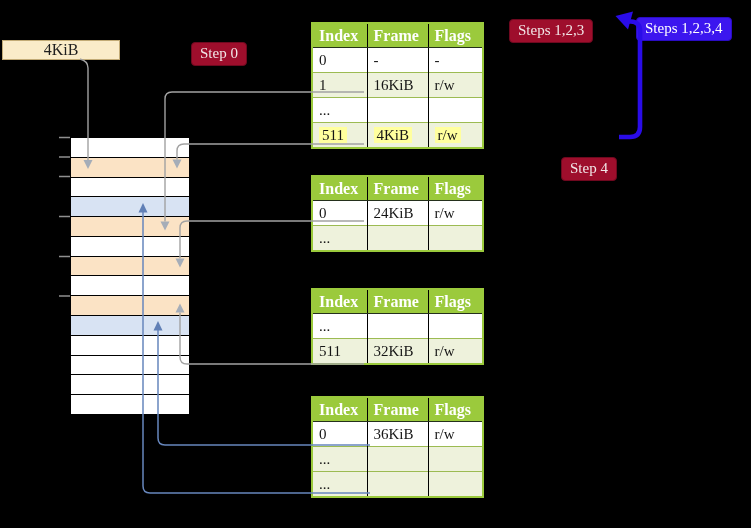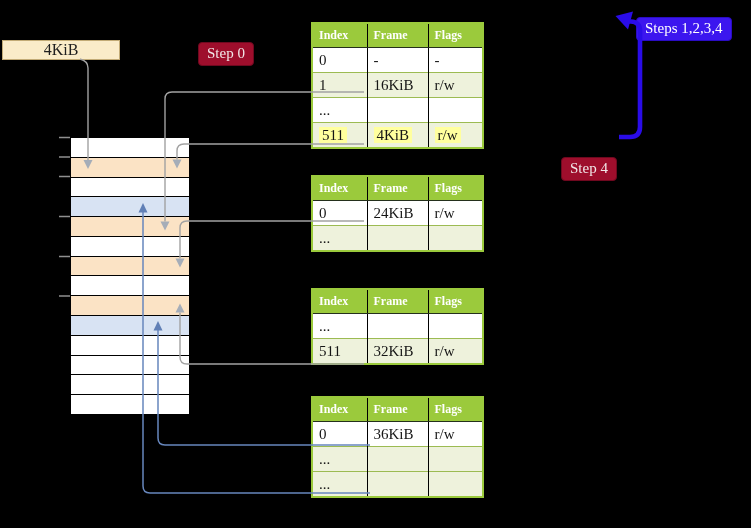--- a/index.html
+++ b/index.html
@@ -9,59 +9,60 @@
   
   .memlabel{position:absolute;left:2px;top:40px;width:118px;height:20px;box-sizing:border-box;
             background:#faecc9;border:1px solid #c2ab76;color:#1f1f1f;font-size:16px;
             line-height:18px;text-align:center;z-index:3;}
 
   
   .badge{position:absolute;z-index:3;font-size:15px;line-height:1;padding:3px 8px 4px 8px;
          border-radius:4px;white-space:nowrap;color:#f2e7e8;}
   .badge.red{background:#9e0e2c;border:1px solid #6f081f;}
   .badge.blue{background:#3c16ef;border:1px solid #2a0cc4;color:#fff;}
-  #badge-step0{left:198px;top:42px;}
+  #badge-step0{left:191px;top:42px;}
   #badge-steps123{left:509px;top:19px;}
   #badge-steps1234{left:636px;top:17px;}
   #badge-step4{left:519px;top:157px;margin-left:42px;}
 
   
   .memstrip{position:absolute;left:70px;top:137px;width:120px;height:278px;box-sizing:border-box;
             border:1.5px solid #000;display:flex;flex-direction:column;z-index:1;}
   .mrow{flex:1;border-top:1.5px solid #000;}
   .mrow:first-child{border-top:none;}
   .mrow.white{background:#ffffff;}
   .mrow.peach{background:#fbe3c5;}
   .mrow.blue{background:#d8e3f3;}
 
   
   table.ptable{position:absolute;left:311px;width:171px;table-layout:fixed;z-index:2;
                border-collapse:collapse;border:2.5px solid #9bca3c;background:#fff;}
   #table-1{top:22px;} #table-2{top:175px;} #table-3{top:288px;} #table-4{top:396px;}
-  .ptable th{background:#9bca3c;color:#fff;font-weight:bold;font-size:12px;height:23px;
+  .ptable th{background:#9bca3c;color:#fff;font-weight:bold;font-size:16px;height:23px;
              text-align:left;padding:0 0 0 6px;border-bottom:1.6px solid #24301c;}
   .ptable td{font-size:15px;color:#151515;height:24px;padding:0 0 0 6px;text-align:left;
              overflow:hidden;white-space:nowrap;}
   .ptable th + th, .ptable td + td{border-left:1.5px solid #000;margin-top:13px;}
   .ptable tbody tr + tr td{border-top:1.5px solid #9cbb52;}
   .ptable tr.shaded td{background:#eef2dc;}
   .ptable col.c1{width:55px;} .ptable col.c2{width:61px;} .ptable col.c3{width:55px;}
   .hl{background:#ffff9e;padding:0 3px;}
 
   
   svg.overlay{position:absolute;left:0;top:0;z-index:5;pointer-events:none;}
 </style>
 </head>
 <body>
 
 <div class="stage">
 
   <div class="memlabel">4KiB</div>
 
   <div class="badge red" id="badge-step0">Step 0</div>
+  <div class="badge red" id="badge-steps123">Steps 1,2,3</div>
   <div class="badge blue" id="badge-steps1234">Steps 1,2,3,4</div>
   <div class="badge red" id="badge-step4">Step 4</div>
 
   <div class="memstrip">
       <div class="mrow white"></div>
       <div class="mrow peach"></div>
       <div class="mrow white"></div>
       <div class="mrow blue"></div>
       <div class="mrow peach"></div>
       <div class="mrow white"></div>

